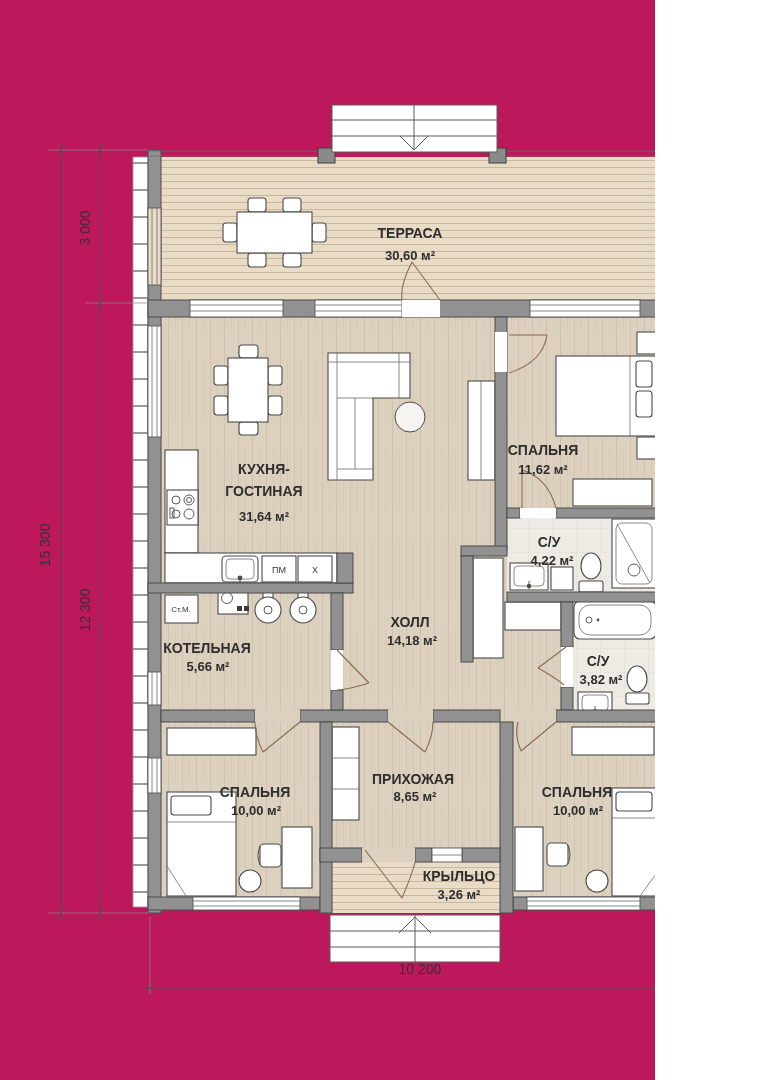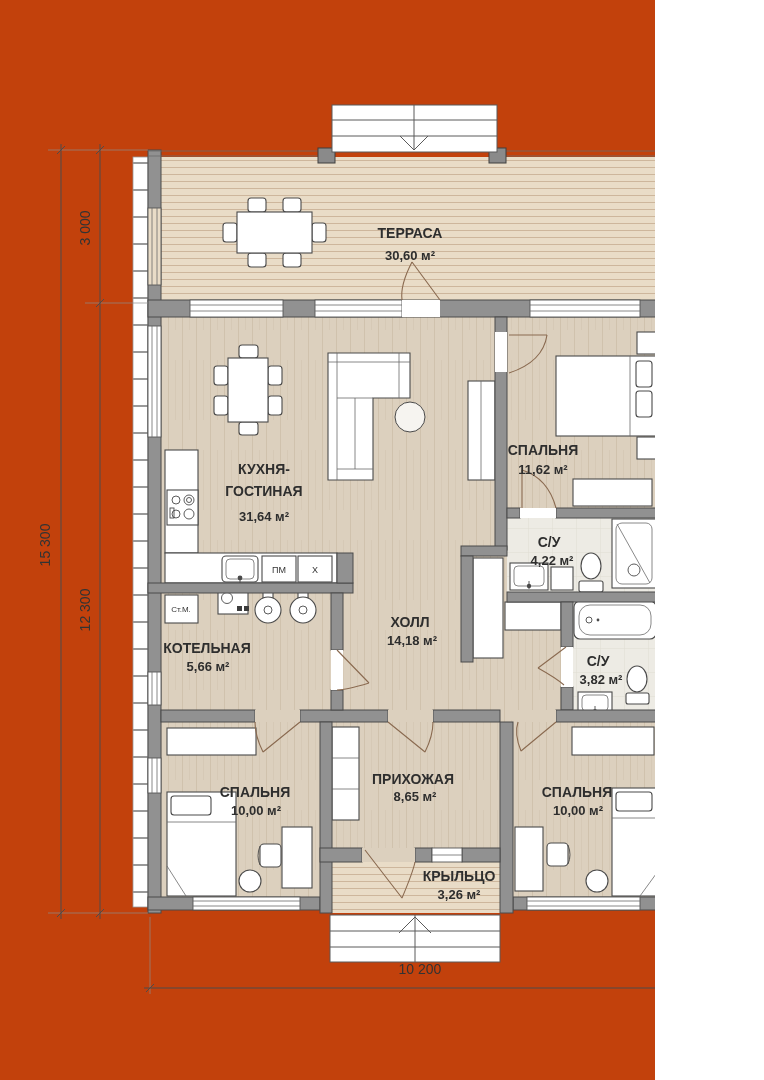--- a/index.html
+++ b/index.html
@@ -1,16 +1,16 @@
 <!DOCTYPE html>
 <html><head>
 <meta charset="utf-8">
 <style>
   html,body{margin:0;padding:0;background:#ffffff;}
-  #stage{position:relative;width:655px;height:1080px;background:#c2410c;overflow:hidden;
+  #stage{position:relative;width:655px;height:1080px;background:#be185d;overflow:hidden;
          font-family:"Liberation Sans",sans-serif;}
   svg{position:absolute;left:0;top:0;}
   .w    {fill:#919191;stroke:#4a4a4a;stroke-width:1;}
   .post {fill:#8a8a8a;stroke:#3f3f3f;stroke-width:1;}
   .f    {fill:#ffffff;stroke:#4a4a4a;stroke-width:1.1;}
   .fl   {fill:#f6f4f0;stroke:#4a4a4a;stroke-width:1;}
   .ln   {stroke:#4a4a4a;stroke-width:0.9;fill:none;}
   .thin {stroke:#6b6b6b;stroke-width:0.8;fill:none;}
   .winr {fill:#ffffff;stroke:#555555;stroke-width:0.9;}
   .winrd{fill:#e9dcc7;stroke:#555555;stroke-width:0.9;}

